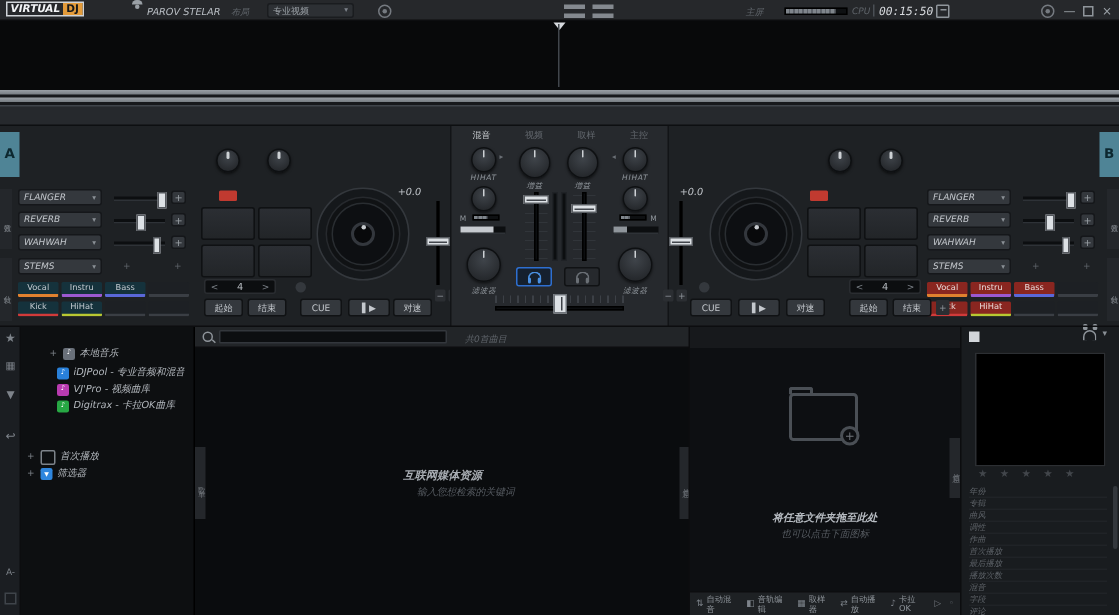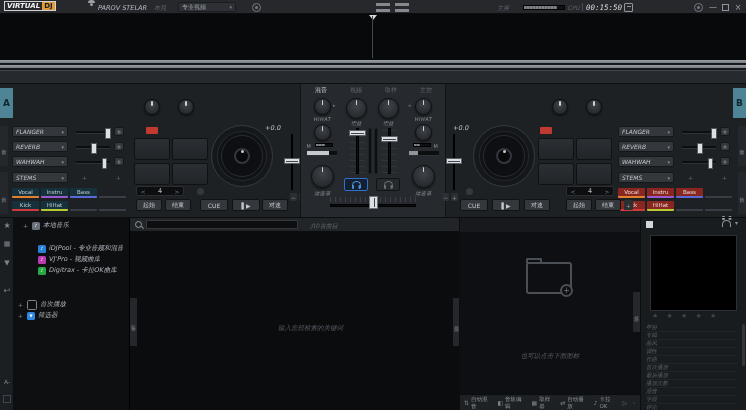--- a/index.html
+++ b/index.html
@@ -400,21 +400,21 @@
     <div class="abs sico" style="left:1px;top:3px;width:12px;">★</div>
     <div class="abs sico" style="left:1px;top:22px;width:12px;font-size:7px;">▦</div>
     <div class="abs sico" style="left:1px;top:41px;width:12px;font-size:7px;">▼</div>
     <div class="abs sico" style="left:1px;top:68px;width:12px;">↩</div>
     <div class="abs sico" style="left:1px;top:160px;width:12px;font-size:6px;">A-</div>
     <div class="abs" style="left:3px;top:177px;width:8px;height:8px;border:1px solid #3f444a;"></div>
   </div>
 
   
   <div class="abs tree" style="left:14px;top:218px;width:116px;height:192px;">
-    <div class="trow" style="top:2px;padding-left:8px;">
+    <div class="trow" style="top:12px;padding-left:18px;">
       <span class="texp">+</span>
       <span class="tico t0">
           <span>♪</span>
         </span>
       <span class="nw">本地音乐</span>
     </div>
     <div class="trow" style="top:25px;padding-left:24px;">
       <span class="tico t2">
           <span>♪</span>
         </span>
@@ -446,32 +446,34 @@
     </div>
   </div>
 
   
   <div class="abs searchbar" style="left:130px;top:218px;width:330px;height:14px;">
     <span class="abs mag" style="left:5px;top:3px;"></span>
     <input class="abs sinput" style="left: 16px; top: 2px; width: 152px; height: 9px;">
     <span class="abs dim nw" style="left:180px;top:3.5px;width:60px;font-size:6px;">共0首曲目</span>
   </div>
   <div class="abs blackpane" style="left:130px;top:232px;width:330px;height:178px;">
+    <div class="abs ctitle nw" style="left:0;top:80px;width:330px;">互联网媒体资源</div>
     <div class="abs csub nw" style="left:0;top:92px;width:330px;">输入您想检索的关键词</div>
   </div>
   <div class="abs vtab" style="left:130px;top:298px;width:7px;height:48px;">歌单</div>
   <div class="abs vtab" style="left:453px;top:298px;width:7px;height:48px;">信息</div>
 
   
   <div class="abs" style="left:460px;top:232px;width:180px;height:162px;background:#0d0f12;">
     <div class="abs bigfoldertab" style="left:66px;top:26px;width:16px;height:5px;"></div>
     <div class="abs bigfolder" style="left:66px;top:30px;width:46px;height:32px;"></div>
     <div class="abs pluscirc" style="left:100px;top:52px;width:13px;height:13px;">
         <span>+</span>
       </div>
+    <div class="abs nw" style="left:0;top:108px;width:180px;text-align:center;color:#b8bdc3;font-size:7px;font-weight:bold;">将任意文件夹拖至此处</div>
     <div class="abs nw" style="left:0;top:120px;width:180px;text-align:center;color:#565b61;font-size:6.5px;">也可以点击下面图标</div>
   </div>
   <div class="abs vtab" style="left:633px;top:292px;width:7px;height:40px;">信息</div>
 
   
   <div class="abs botbar" style="left:460px;top:394px;width:180px;height:16px;">
     <span class="bbtn">
         <span class="ic">⇅</span>
         <span>自动混音</span>
       </span>

